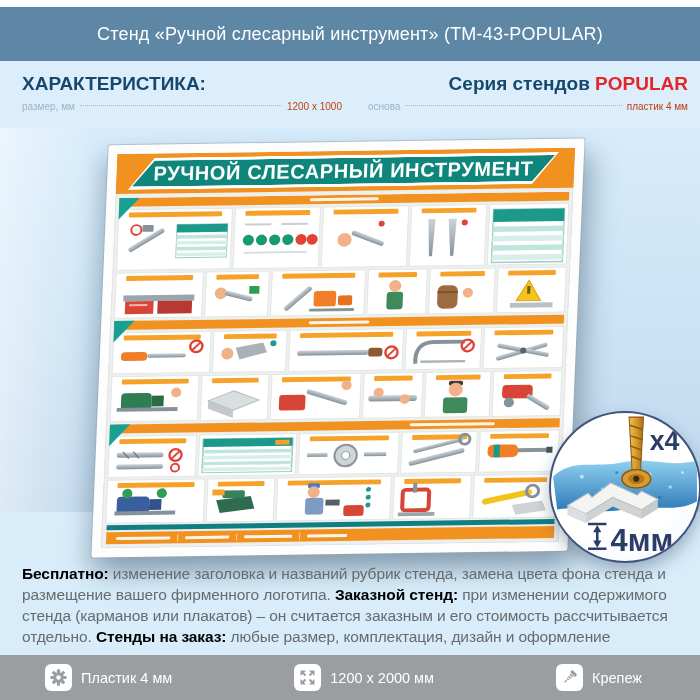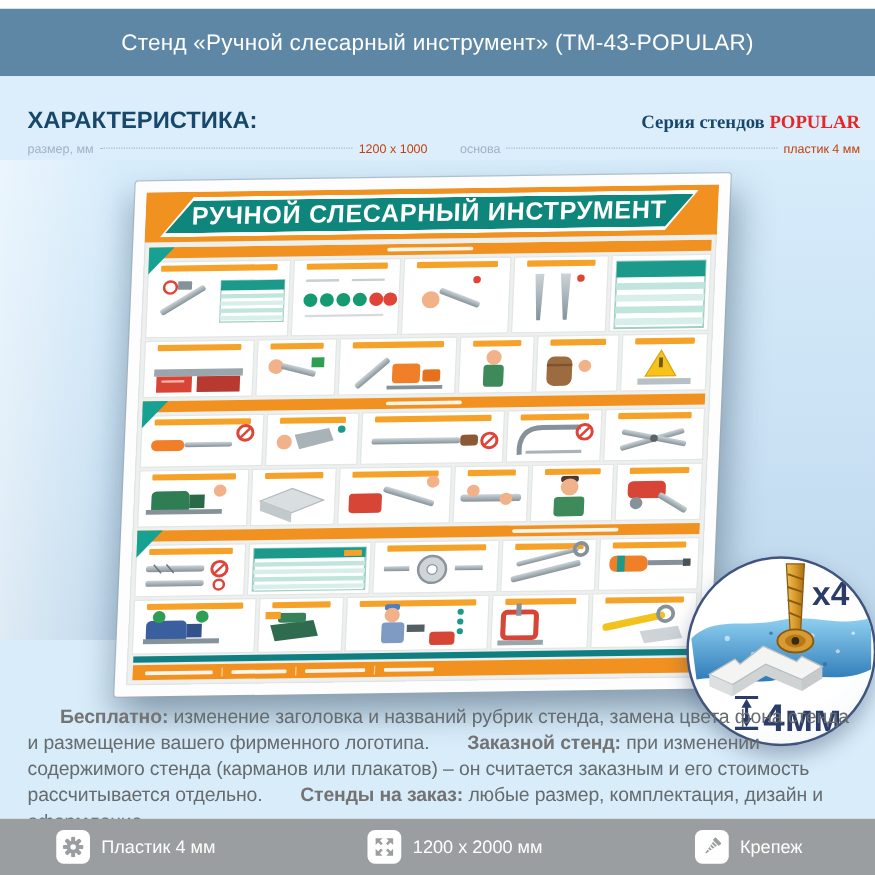--- a/index.html
+++ b/index.html
@@ -6,24 +6,24 @@
   body{font-family:"Liberation Sans","DejaVu Sans",sans-serif;}
   .page{position:relative;width:700px;height:700px;overflow:hidden;background:#fff;}
 
   
   .topbar{position:absolute;left:0;top:7px;width:700px;height:54px;background:#5d87a4;
     display:flex;align-items:center;justify-content:center;}
   .topbar h1{margin:0;color:#fff;font-size:18px;font-weight:400;letter-spacing:.2px;}
 
   
   .chars{position:absolute;left:0;top:61px;width:700px;height:67px;background:#dceefb;
-    box-sizing:border-box;padding:25px 12px 0 22px;}
+    box-sizing:border-box;padding:12px 12px 0 22px;}
   .chars-row1{display:flex;justify-content:space-between;align-items:baseline;}
   .chars-heading{color:#17486b;font-size:19px;font-weight:bold;}
-  .series{color:#17486b;font-size:15px;font-weight:bold;font-family:Liberation Serif, serif;}
+  .series{color:#17486b;font-size:19px;font-weight:bold;}
   .series .red{color:#e52628;}
   .chars-row2{display:flex;gap:26px;margin-top:6px;}
   .spec{flex:1;display:flex;align-items:center;font-size:10px;}
   .spec-label{color:#9db4c6;white-space:nowrap;}
   .dots{flex:1;border-bottom:1.5px dotted #a5bbcb;margin:0 5px 3px 5px;min-width:20px;}
   .spec-value{color:#c2410c;white-space:nowrap;}
 
   
   .bg-stage{position:absolute;left:0;top:128px;width:700px;height:384px;
     background:linear-gradient(90deg,rgba(255,255,255,.5),rgba(255,255,255,0) 14%),
@@ -46,29 +46,29 @@
     display:flex;align-items:center;justify-content:center;}
   .p-banner span{color:#fff;font-size:20px;font-weight:bold;letter-spacing:.6px;white-space:nowrap;}
   .p-art{flex:1;width:100%;display:block;}
   .p-foot{flex:none;padding:0 5px 4px 5px;}
   .p-foot-teal{height:5px;background:#0f7f82;}
   .p-foot-orange{height:12px;background:#f19120;margin-top:2px;display:flex;align-items:center;gap:7px;padding:0 10px;}
   .p-foot-orange i{display:block;height:3px;border-radius:1px;background:rgba(255,255,255,.92);}
   .p-foot-orange b{display:block;width:1px;height:7px;background:rgba(255,255,255,.6);}
 
   
-  .badge{position:absolute;left:549px;top:445px;width:148px;height:148px;border-radius:50%;
+  .badge{position:absolute;left:549px;top:411px;width:148px;height:148px;border-radius:50%;
     background:radial-gradient(circle at 40% 30%,#ffffff 60%,#eef5fa);
     border:2px solid #41547e;box-shadow:0 8px 16px rgba(40,60,90,.35);z-index:3;overflow:hidden;}
   .badge svg{display:block;width:100%;height:100%;}
 
   
   .desc{position:absolute;left:22px;top:563px;width:668px;z-index:4;}
   .desc p{margin:0;font-size:15.5px;line-height:21px;color:#666b6e;letter-spacing:-.1px;}
-  .desc .b{font-weight:bold;color:#737373;margin-left:26px;}
+  .desc .b{font-weight:bold;color:#000000;}
 
   
   .bottombar{position:absolute;left:0;top:655px;width:700px;height:45px;background:#9b9ea0;
     display:flex;align-items:center;justify-content:space-between;box-sizing:border-box;
     padding:0 58px 0 45px;z-index:5;}
   .feat{display:flex;align-items:center;gap:9px;}
   .tile{width:27px;height:27px;background:#fff;border-radius:6px;display:flex;
     align-items:center;justify-content:center;flex:none;}
   .feat span.lbl{color:#fff;font-size:14.5px;white-space:nowrap;}
 </style>

